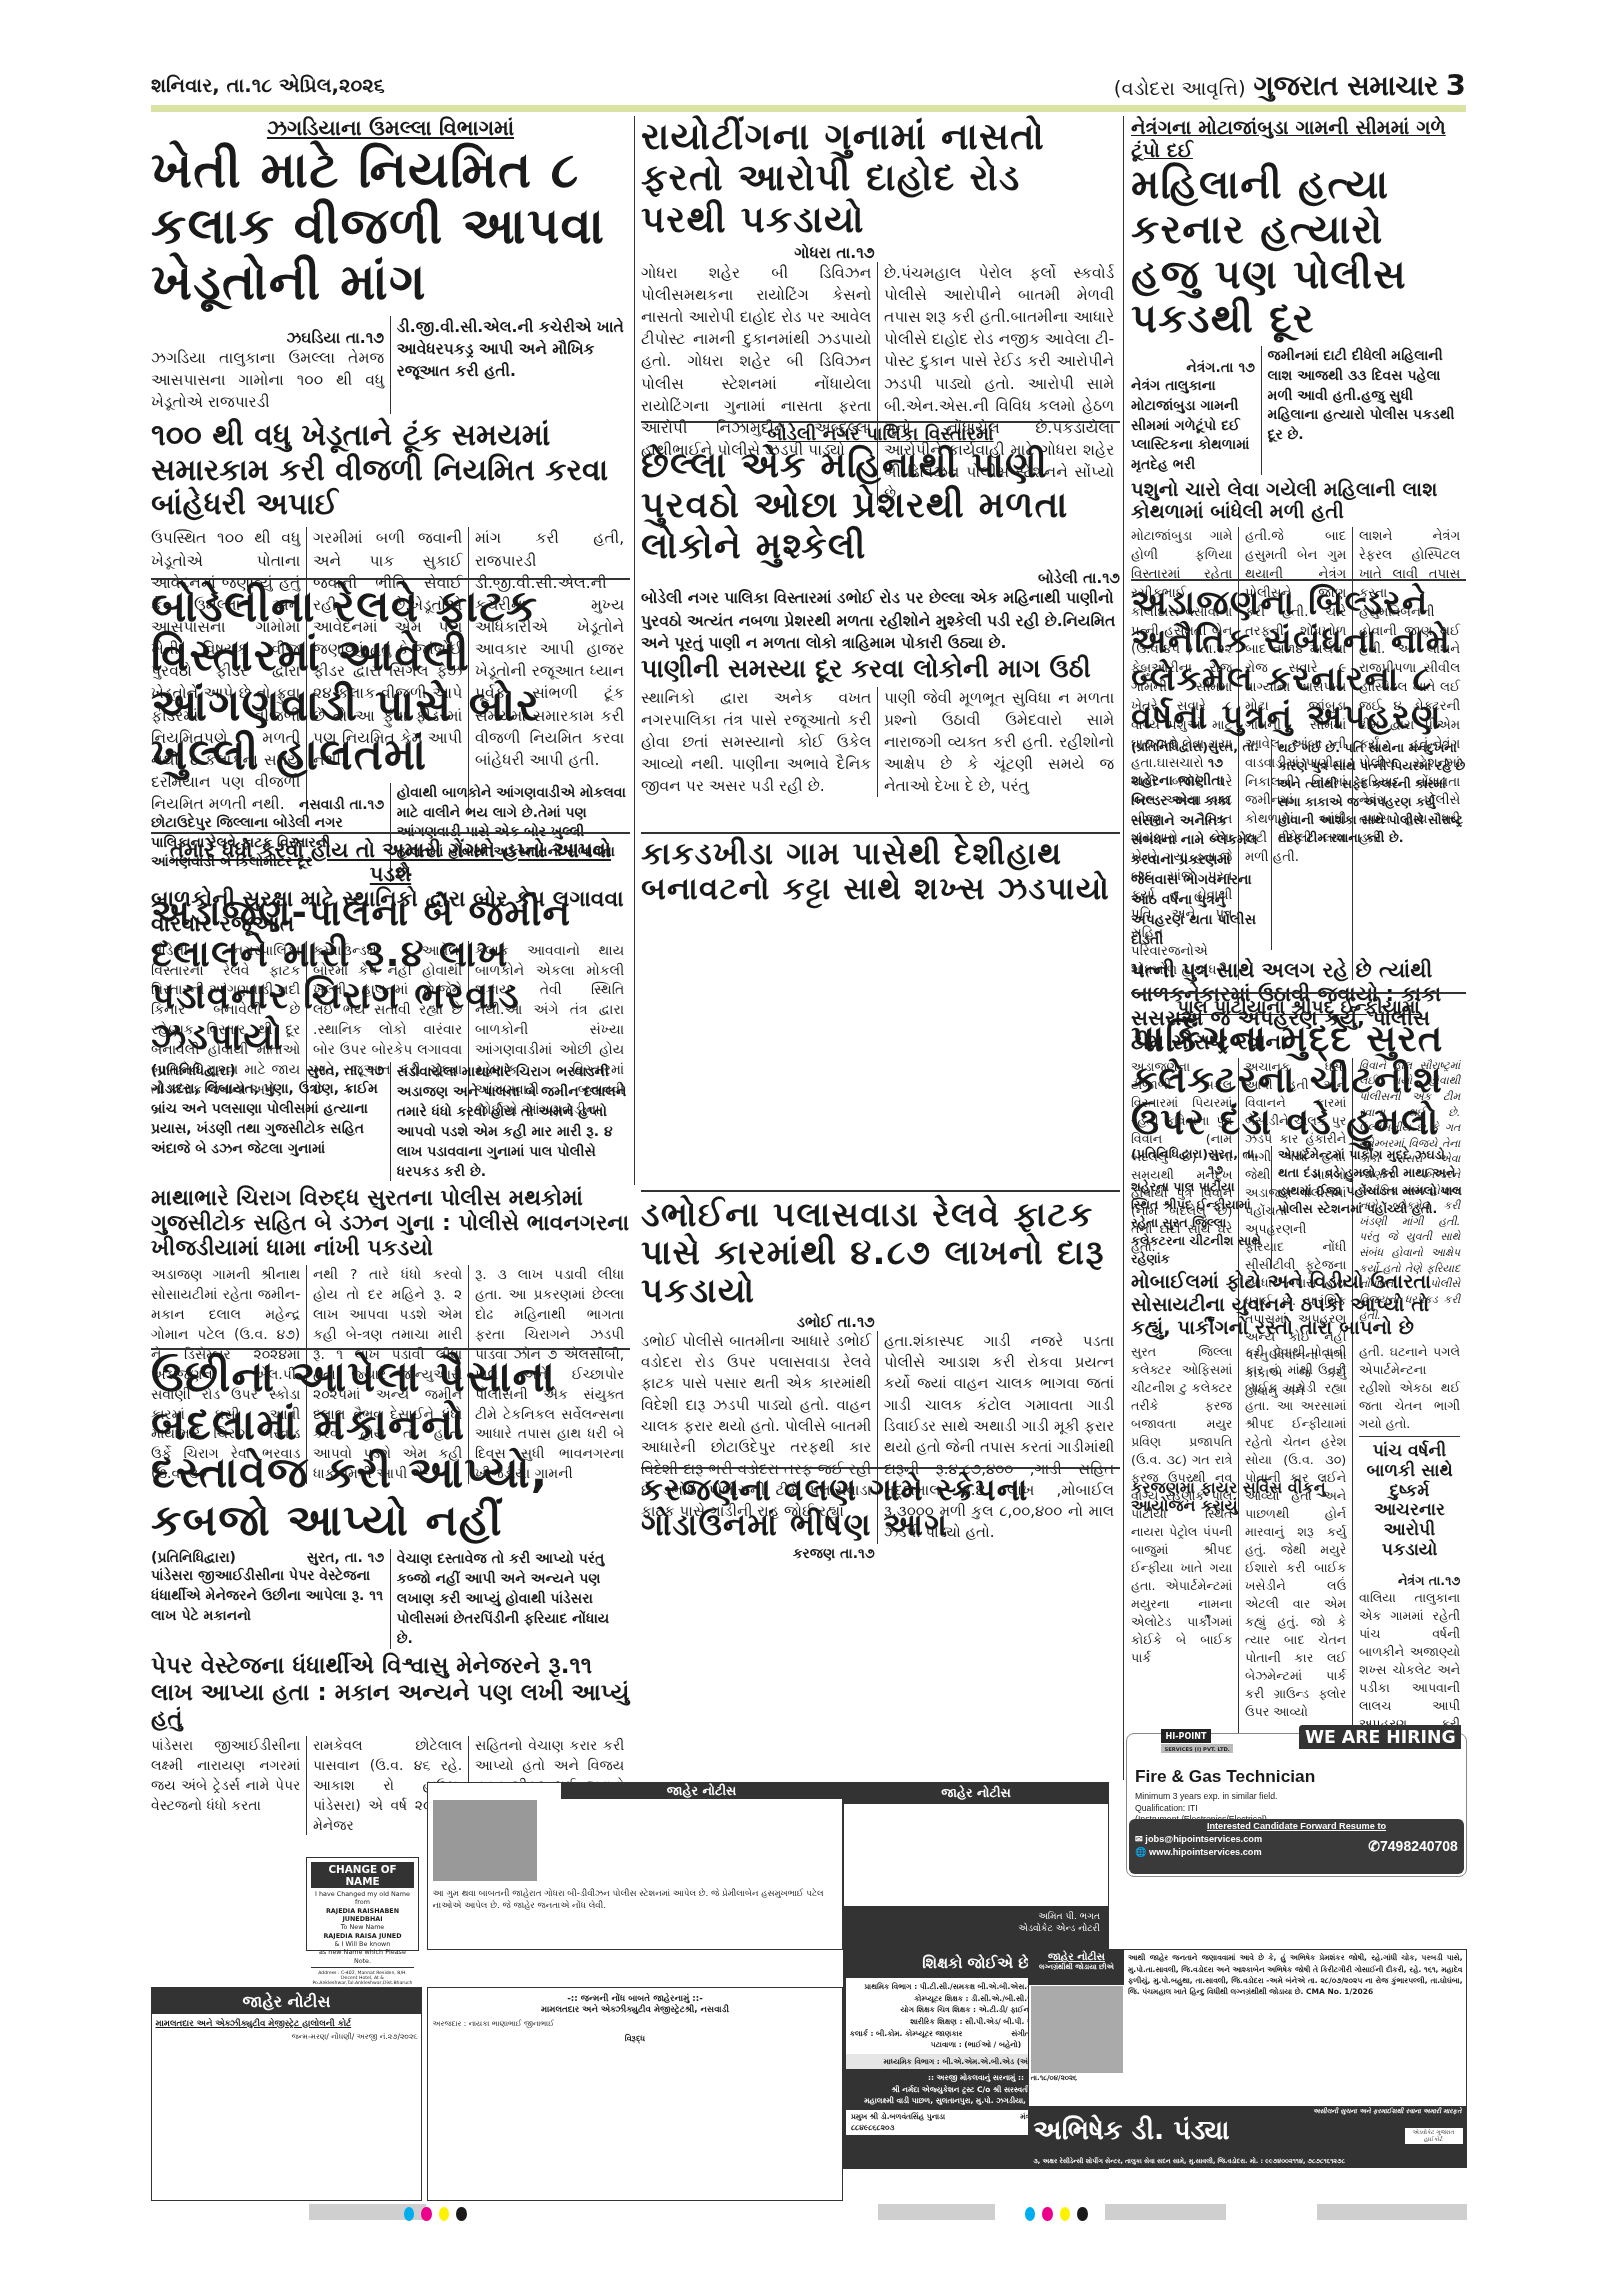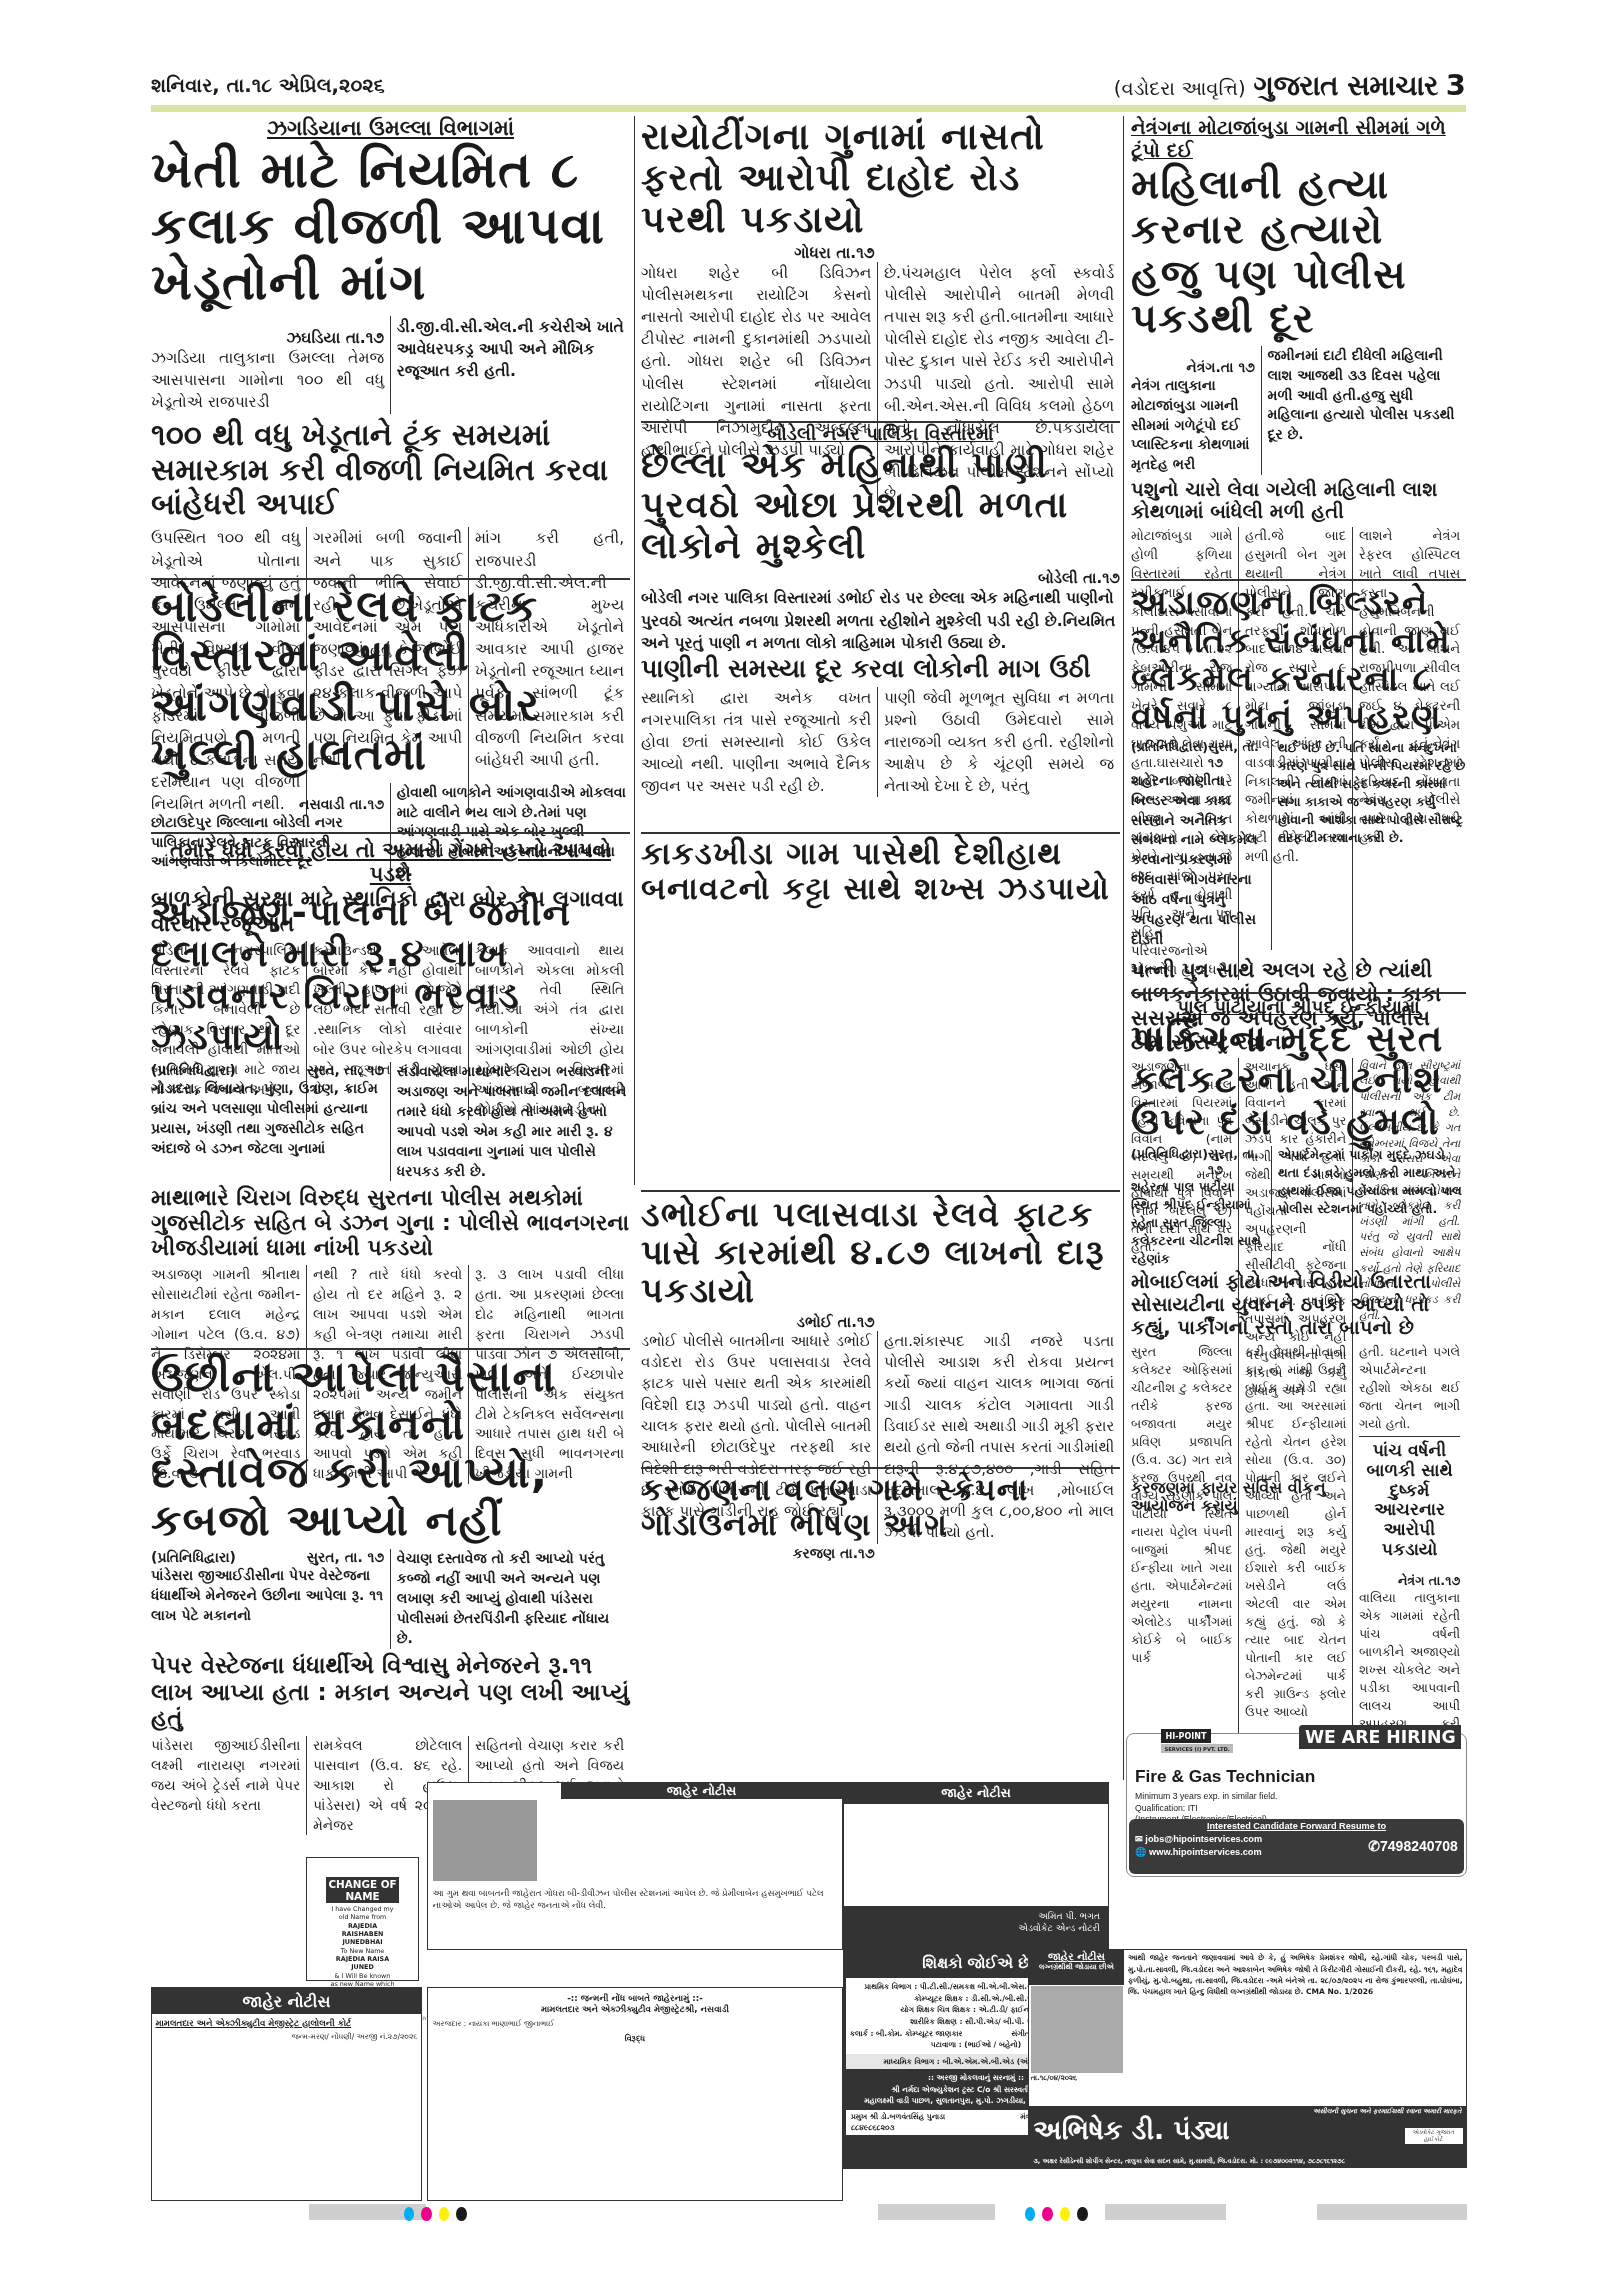--- a/index.html
+++ b/index.html
@@ -127,21 +127,21 @@
     </div>
   </div>
   <div class="subhl" style="font-size:23px; margin-top:3.5px;">પેપર વેસ્ટેજના ધંધાર્થીએ વિશ્વાસુ મેનેજરને રૂ.૧૧ લાખ આપ્યા હતા : મકાન અન્યને પણ લખી આપ્યું હતું</div>
   <div class="cols" style="margin-top:4.6px;">
     <div class="body" style="font-size:14px;">પાંડેસરા જીઆઈડીસીના લક્ષ્મી નારાયણ નગરમાં જય અંબે ટ્રેડર્સ નામે પેપર વેસ્ટજનો ધંધો કરતા</div>
     <div class="body" style="font-size:14px;">રામકેવલ છોટેલાલ પાસવાન (ઉ.વ. ૪૬ રહે. આકાશ રો હાઉસ, પાંડેસરા) એ વર્ષ ૨૦૦૫માં મેનેજર</div>
     <div class="body" style="font-size:14px;">સહિતનો વેચાણ કરાર કરી આપ્યો હતો અને વિજય વતન શીફ્ટ થઈ જવાનો હોવાથી દોઢેક વર્ષ માટે તેને</div>
   </div>
 </div>
 
-<div class="box" style="left:306px; top:1857px; width:113px; height:124px; padding:19px;">
+<div class="box" style="left:306px; top:1857px; width:113px; height:94px; padding:4px;">
   <div class="dark-bar" style="font-size:10.4px; padding:1.2px;">CHANGE OF NAME</div>
   <div style="font-size:6.4px; text-align:center; line-height:1.3; margin-top:1.7px;">
     <div>I have Changed my old Name from</div>
     <div style="font-weight:bold;">RAJEDIA RAISHABEN JUNEDBHAI</div>
     <div>To New Name</div>
     <div style="font-weight:bold;">RAJEDIA RAISA JUNED</div>
     <div>&amp; I Will Be known</div>
     <div>as new Name which Please Note.</div>
   </div>
   <div style="font-size:4.6px; border-top:0.6px solid #333; margin-top:2.3px; padding-top:1.2px; text-align:center;">Address : C-402, Mannat Residen, B/H. Decent Hotel, At &amp; Po.Ankleshwar,Tal.Ankleshwar,Dist.Bharuch</div>

